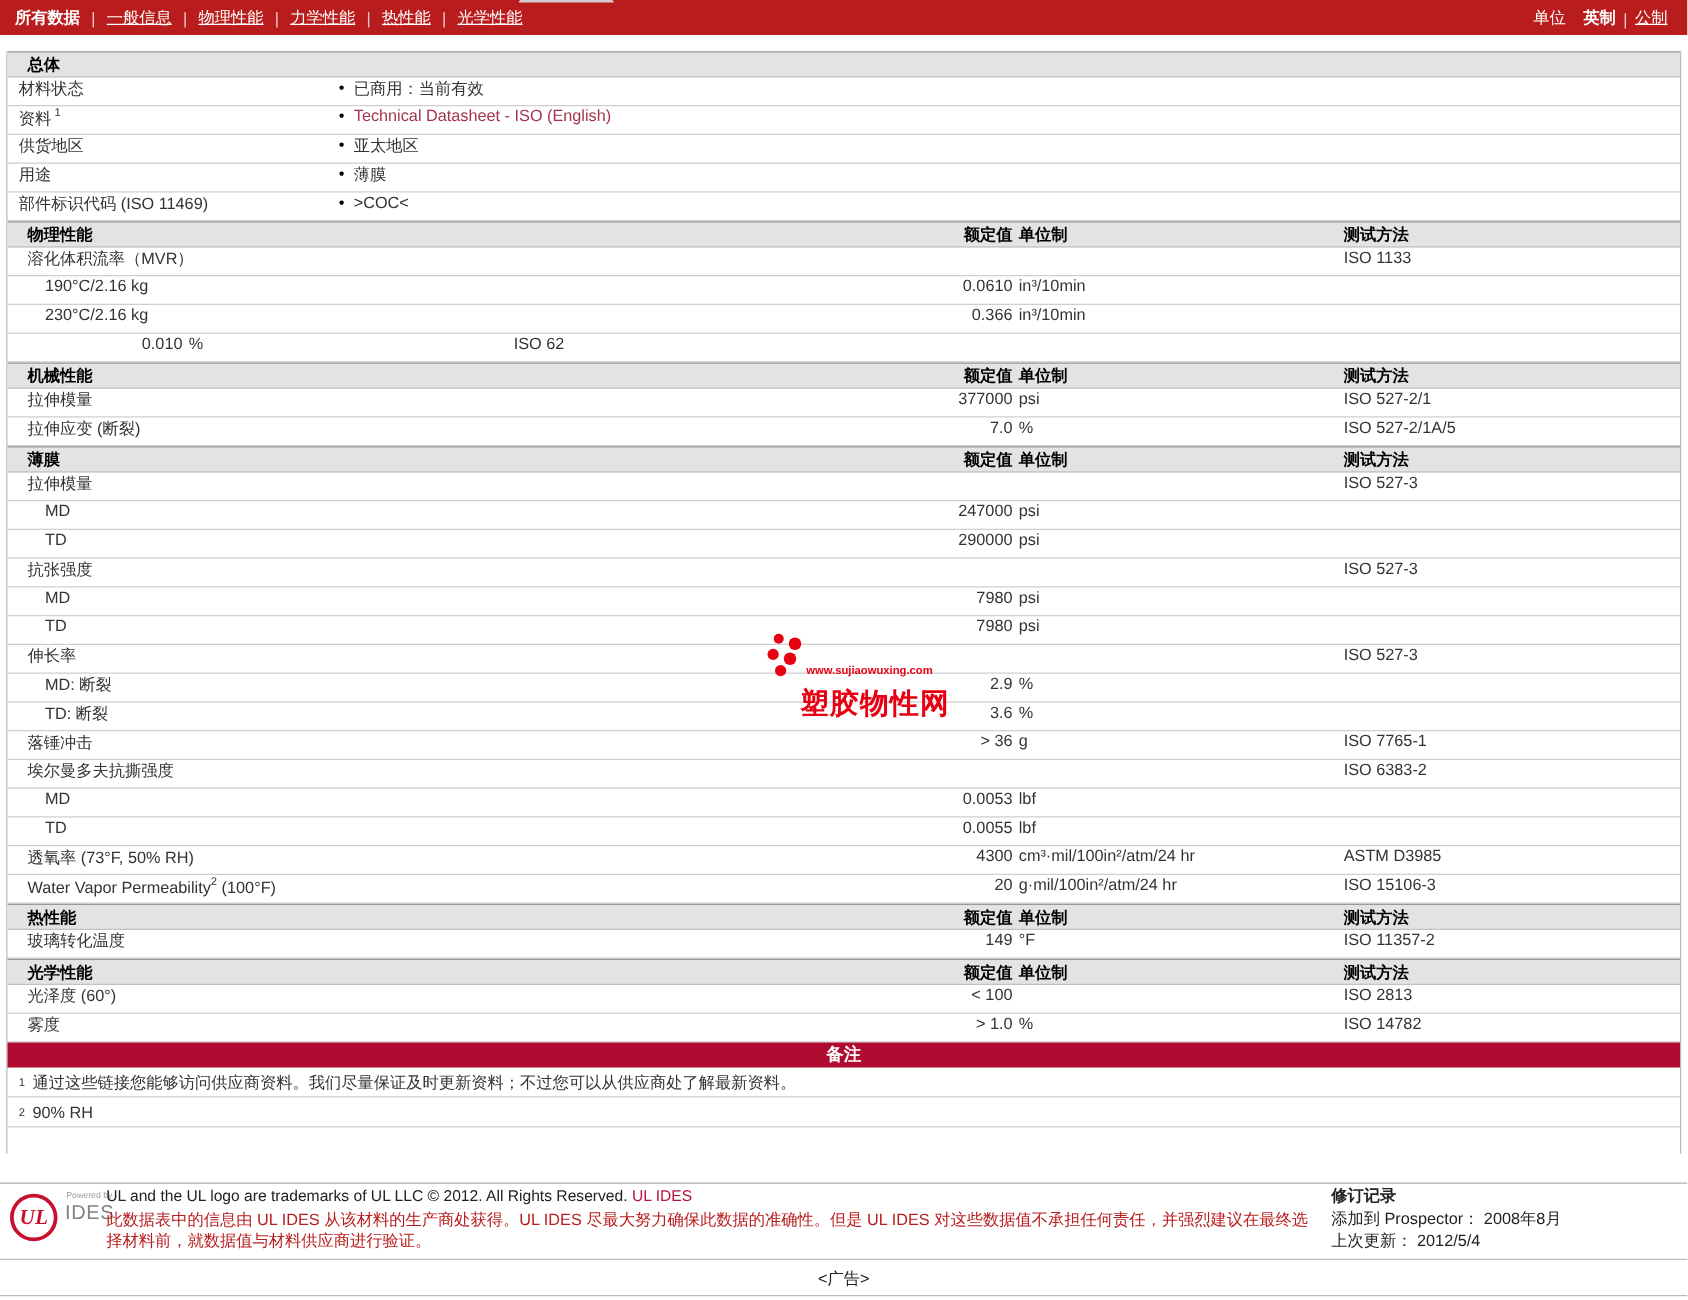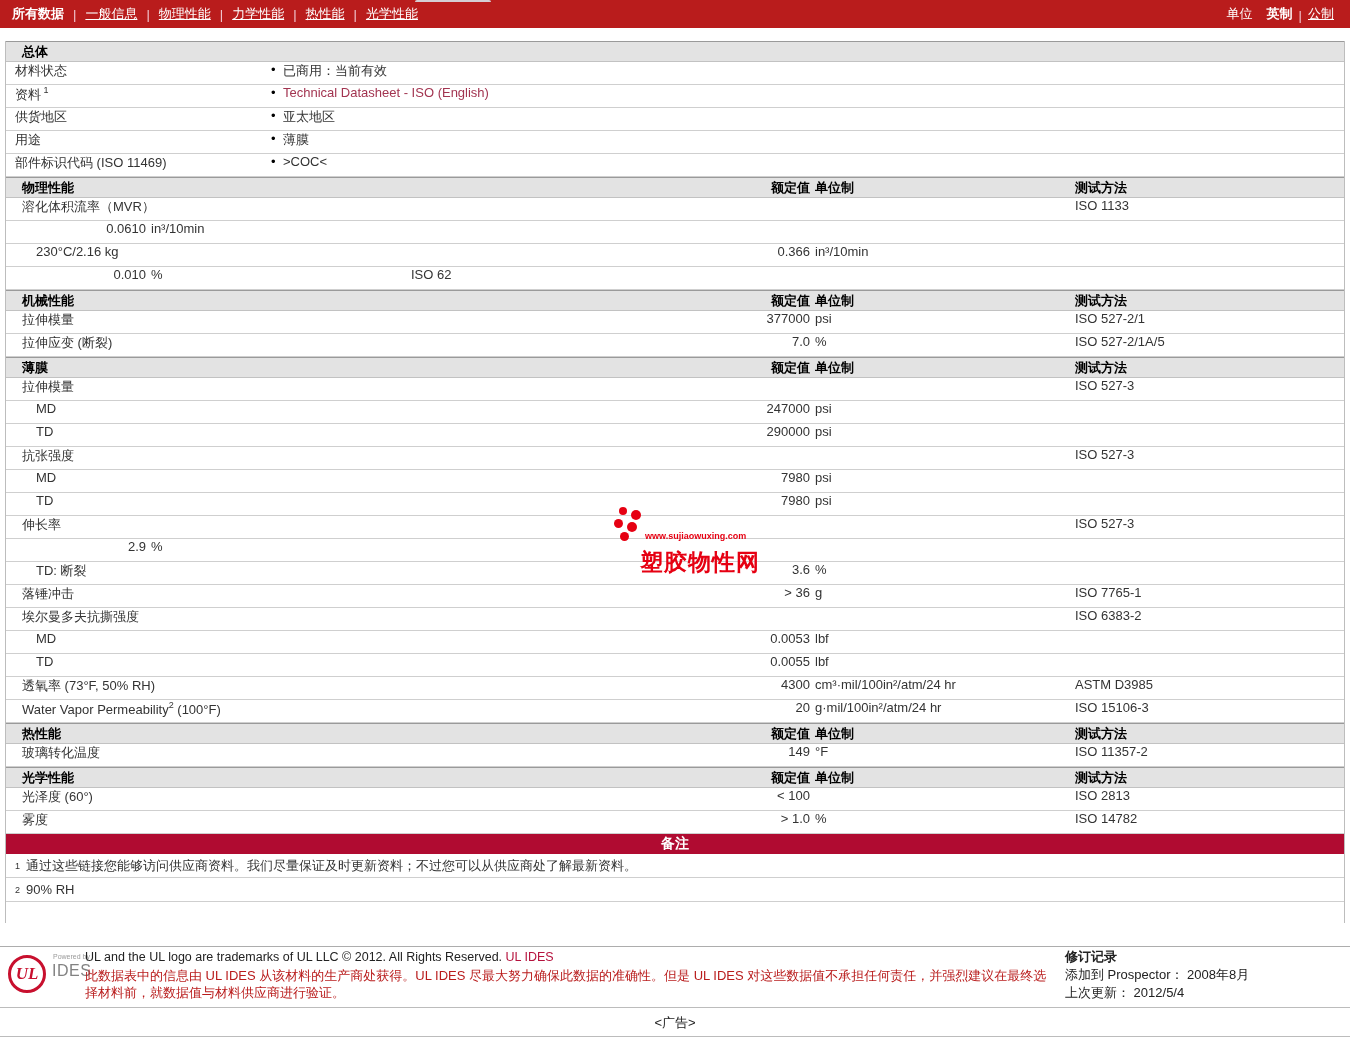--- a/index.html
+++ b/index.html
@@ -135,20 +135,21 @@
       <div class="c-unit">单位制</div>
       <div class="c-test">测试方法</div>
     </div>
     <div class="row">
       <div class="c-name">溶化体积流率（MVR）</div>
       <div class="c-val"></div>
       <div class="c-unit"></div>
       <div class="c-test">ISO 1133</div>
     </div>
     <div class="row">
+      <div class="c-name indent">190°C/2.16 kg</div>
       <div class="c-val">0.0610</div>
       <div class="c-unit">in³/10min</div>
       <div class="c-test"></div>
     </div>
     <div class="row">
       <div class="c-name indent">230°C/2.16 kg</div>
       <div class="c-val">0.366</div>
       <div class="c-unit">in³/10min</div>
       <div class="c-test"></div>
     </div>
@@ -217,20 +218,21 @@
       <div class="c-unit">psi</div>
       <div class="c-test"></div>
     </div>
     <div class="row">
       <div class="c-name">伸长率</div>
       <div class="c-val"></div>
       <div class="c-unit"></div>
       <div class="c-test">ISO 527-3</div>
     </div>
     <div class="row">
+      <div class="c-name indent">MD: 断裂</div>
       <div class="c-val">2.9</div>
       <div class="c-unit">%</div>
       <div class="c-test"></div>
     </div>
     <div class="row">
       <div class="c-name indent">TD: 断裂</div>
       <div class="c-val">3.6</div>
       <div class="c-unit">%</div>
       <div class="c-test"></div>
     </div>

